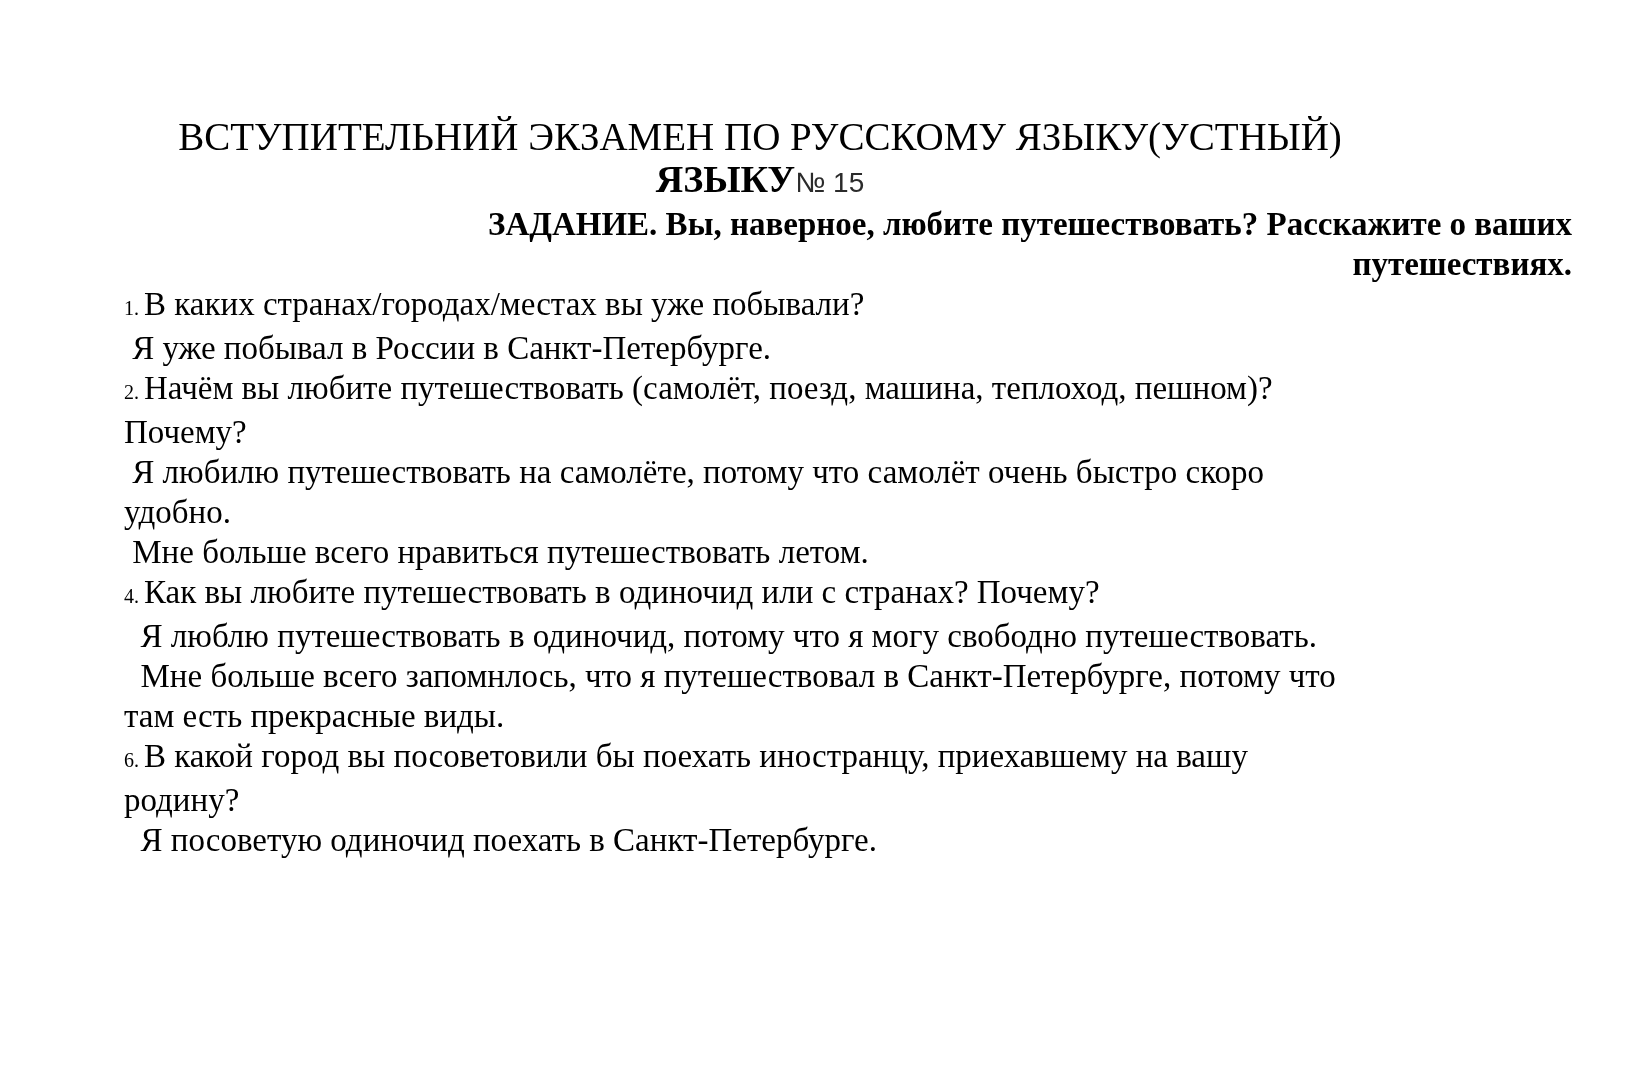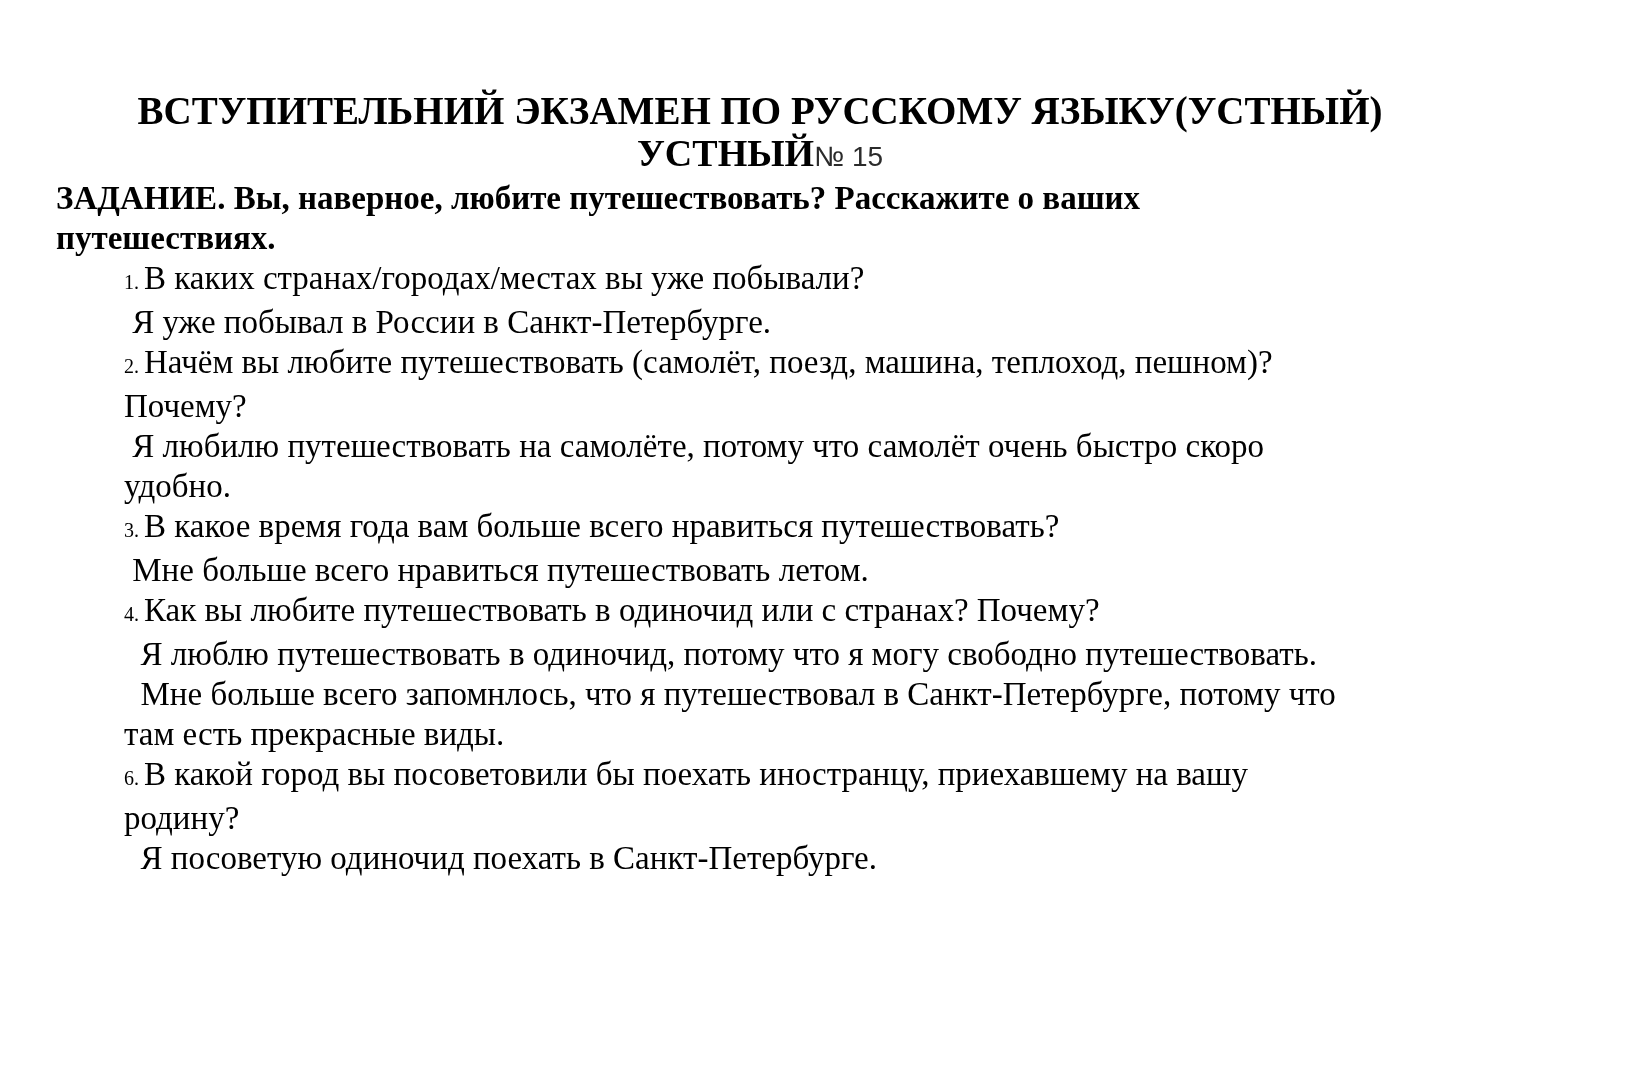--- a/index.html
+++ b/index.html
@@ -19,22 +19,23 @@
   .content {
     padding-top: 90px;
   }
   .title-block {
     width: 1520px;
     text-align: center;
   }
   .title-line {
     font-size: 39px;
     line-height: 42px;
-    font-weight: 700;
+    font-weight: 400;
     white-space: nowrap;
+    margin-top: 26px;
   }
   .ticket-line {
     font-size: 38px;
     line-height: 42px;
   }
   .ticket-label {
     font-weight: 700;
   }
   .ticket-number {
     font-family: "Liberation Sans", "DejaVu Sans", sans-serif;
@@ -42,20 +43,21 @@
     font-size: 28px;
     color: #2b2b2b;
   }
   .task {
     margin-left: 56px;
     margin-right: 60px;
     font-size: 33px;
     line-height: 40px;
     font-weight: 700;
     white-space: pre-wrap;
+    text-align: right;
   }
   .qa-list {
     margin-left: 124px;
     margin-right: 10px;
   }
   .para {
     font-size: 33px;
     line-height: 40px;
     white-space: pre-wrap;
   }
@@ -67,38 +69,37 @@
 </style>
 </head>
 <body>
 
 <div class="page">
   <div class="content">
 
     <div class="title-block">
       <div class="title-line">ВСТУПИТЕЛЬНИЙ ЭКЗАМЕН ПО РУССКОМУ ЯЗЫКУ(УСТНЫЙ)</div>
       <div class="ticket-line">
-        <span class="ticket-label">УСТНЫЙ</span><span class="ticket-number">№ 15</span>
+        <span class="ticket-label">ЯЗЫКУ</span><span class="ticket-number">№ 15</span>
       </div>
     </div>
 
     <div class="task para">ЗАДАНИЕ. Вы, наверное, любите путешествовать? Расскажите о ваших
 путешествиях.</div>
 
     <div class="qa-list">
 
       <div class="para"><span class="qnum">1.</span><span>В каких странах/городах/местах вы уже побывали?</span></div>
       <div class="para"> Я уже побывал в России в Санкт-Петербурге.</div>
 
       <div class="para"><span class="qnum">2.</span><span>Начём вы любите путешествовать (самолёт, поезд, машина, теплоход, пешном)?
 Почему?</span></div>
       <div class="para"> Я любилю путешествовать на самолёте, потому что самолёт очень быстро скоро
 удобно.</div>
 
-      <div class="para"><span class="qnum">3.</span><span>В какое время года вам больше всего нравиться путешествовать?</span></div>
       <div class="para"> Мне больше всего нравиться путешествовать летом.</div>
 
       <div class="para"><span class="qnum">4.</span><span>Как вы любите путешествовать в одиночид или с странах? Почему?</span></div>
       <div class="para">  Я люблю путешествовать в одиночид, потому что я могу свободно путешествовать.</div>
 
       <div class="para">  Мне больше всего запомнлось, что я путешествовал в Санкт-Петербурге, потому что
 там есть прекрасные виды.</div>
 
       <div class="para"><span class="qnum">6.</span><span>В какой город вы посоветовили бы поехать иностранцу, приехавшему на вашу
 родину?</span></div>

